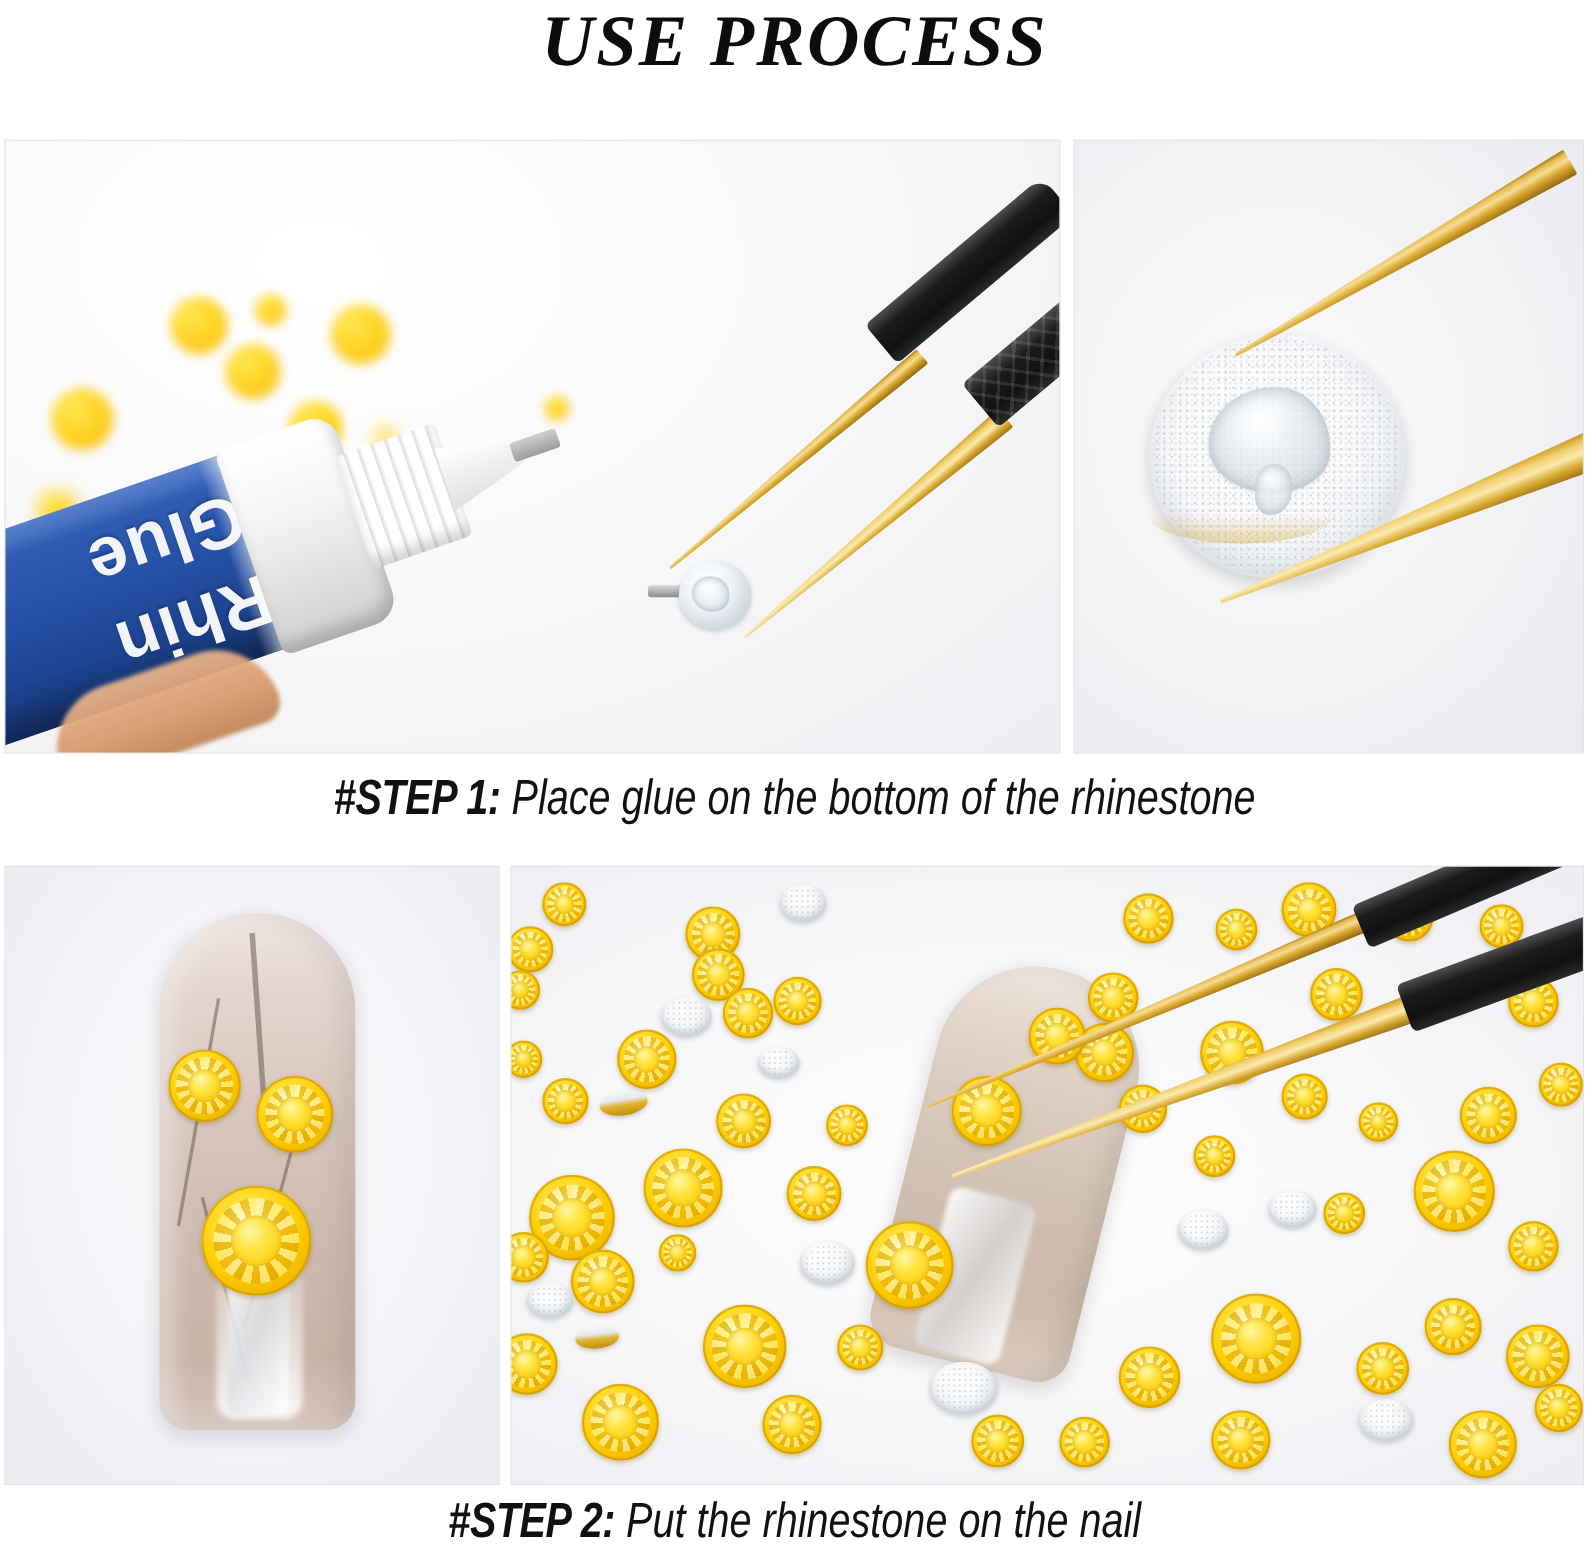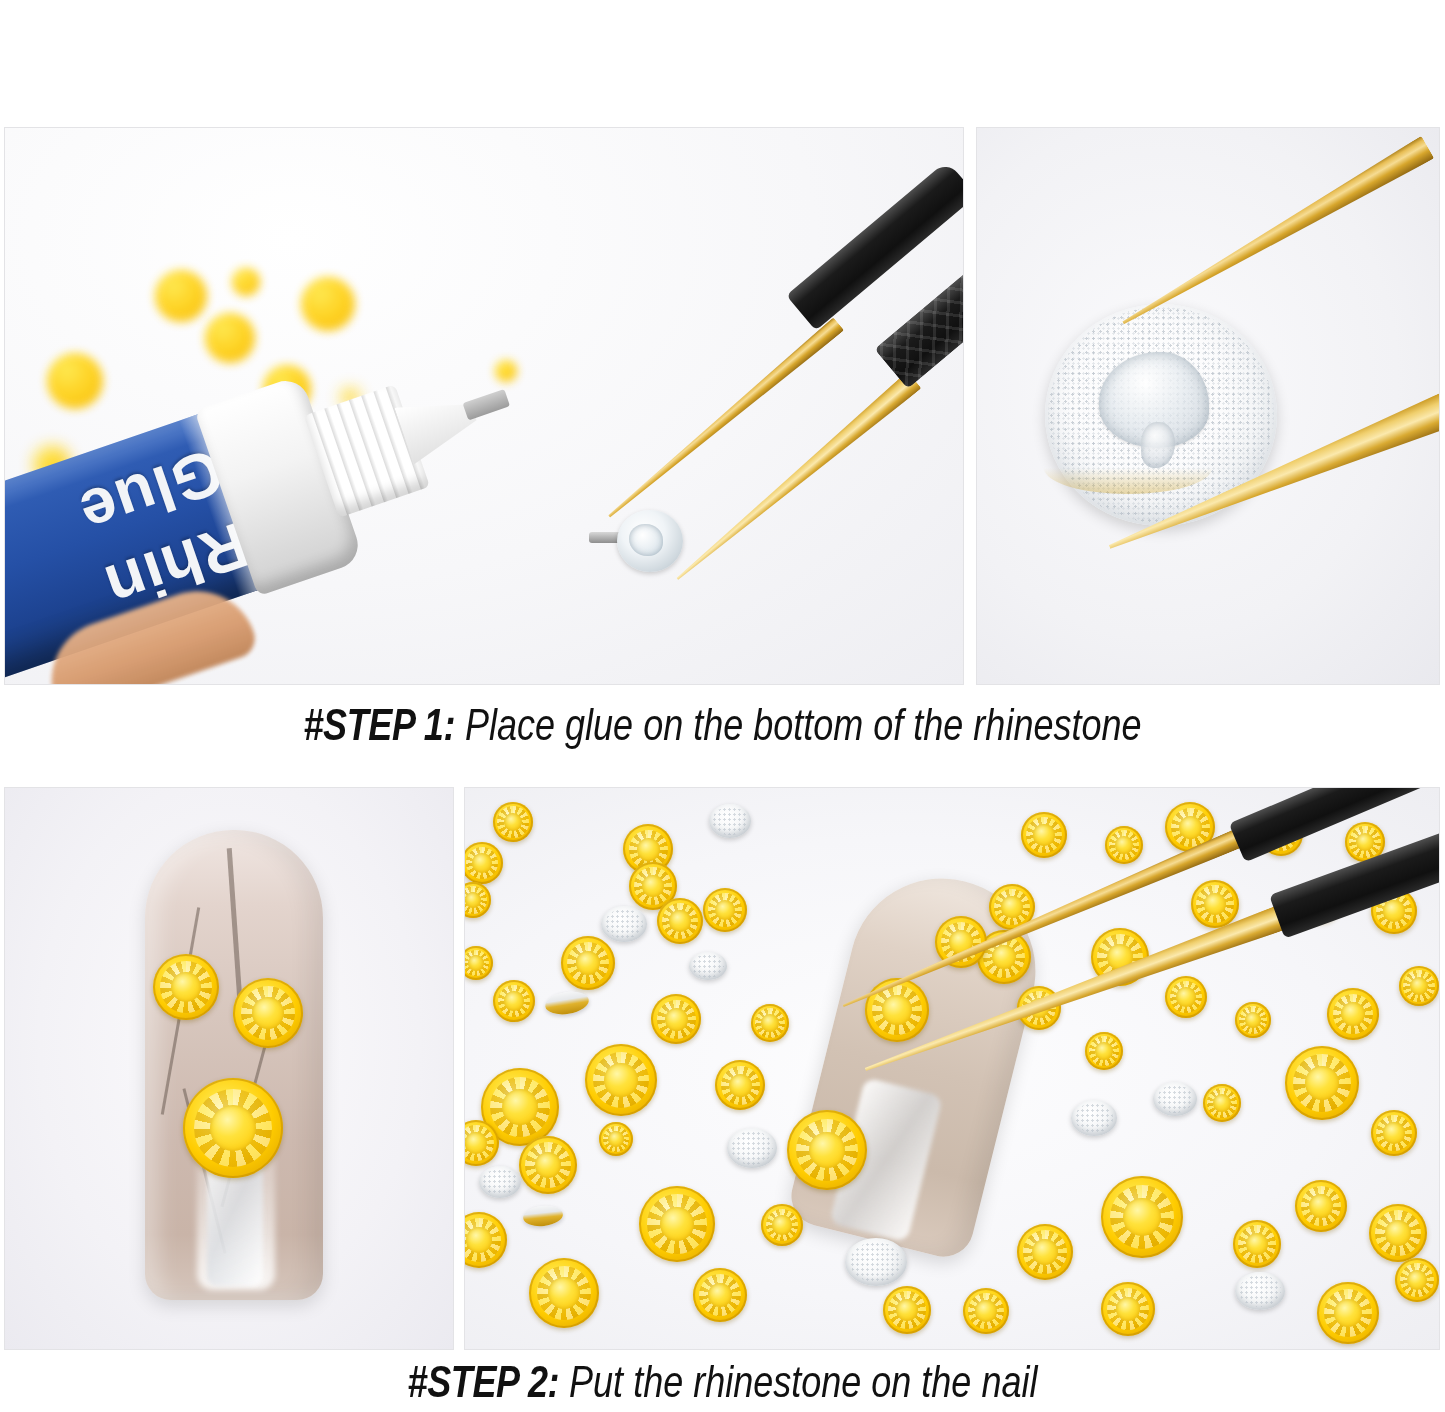--- a/index.html
+++ b/index.html
@@ -398,20 +398,21 @@
     border-radius: 12px;
     filter: blur(2px);
   }
   .tweez4 { position: absolute; left: 300px; top: -14px; width: 700px; height: 330px; }
 </style>
 </head>
 <body>
 
 <div id="page">
 
+  <div class="title">USE PROCESS</div>
 
   <div class="row1">
 
     <div class="panel p1">
       <div class="p1bg"></div>
 
       <div class="blurstone" style="left:150px;top:142px;width:52px;height:52px;"></div>
       <div class="blurstone" style="left:227px;top:140px;width:28px;height:28px;"></div>
       <div class="blurstone" style="left:296px;top:149px;width:54px;height:54px;"></div>
       <div class="blurstone" style="left:200px;top:185px;width:50px;height:50px;"></div>

